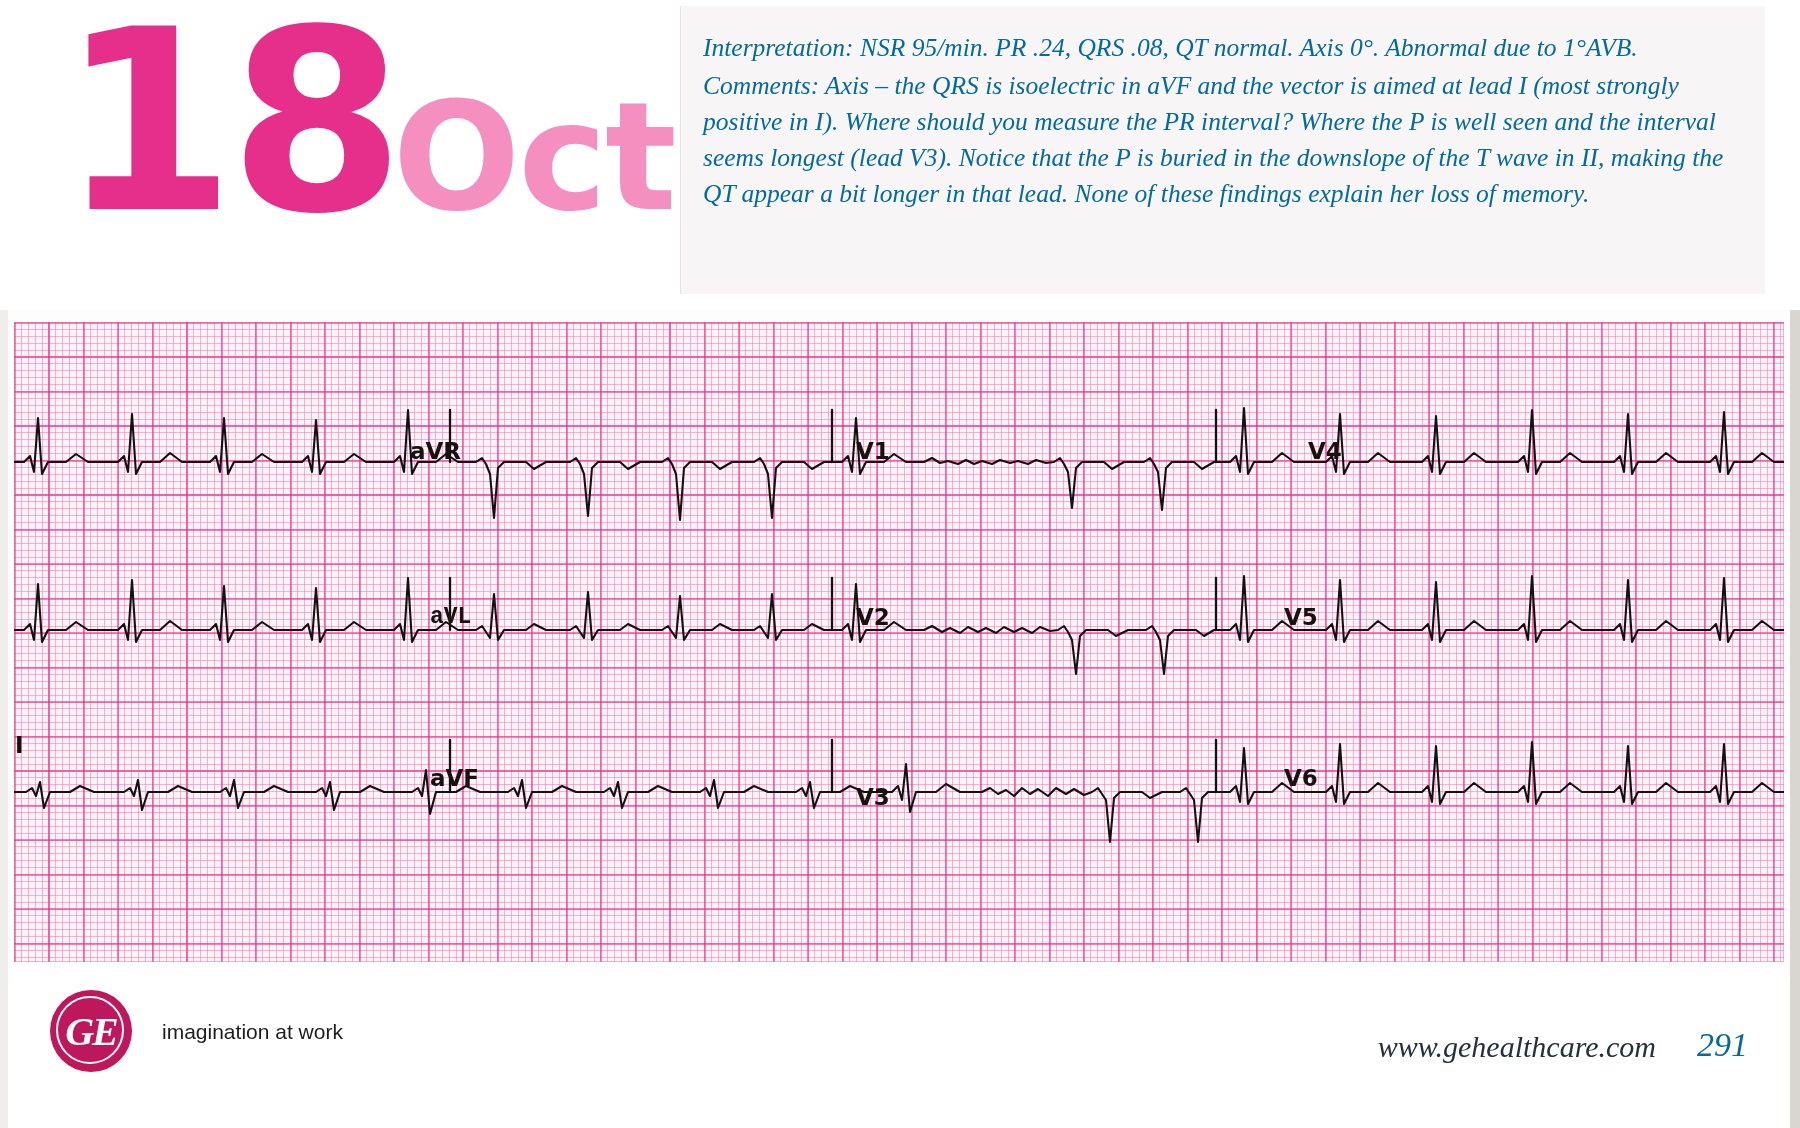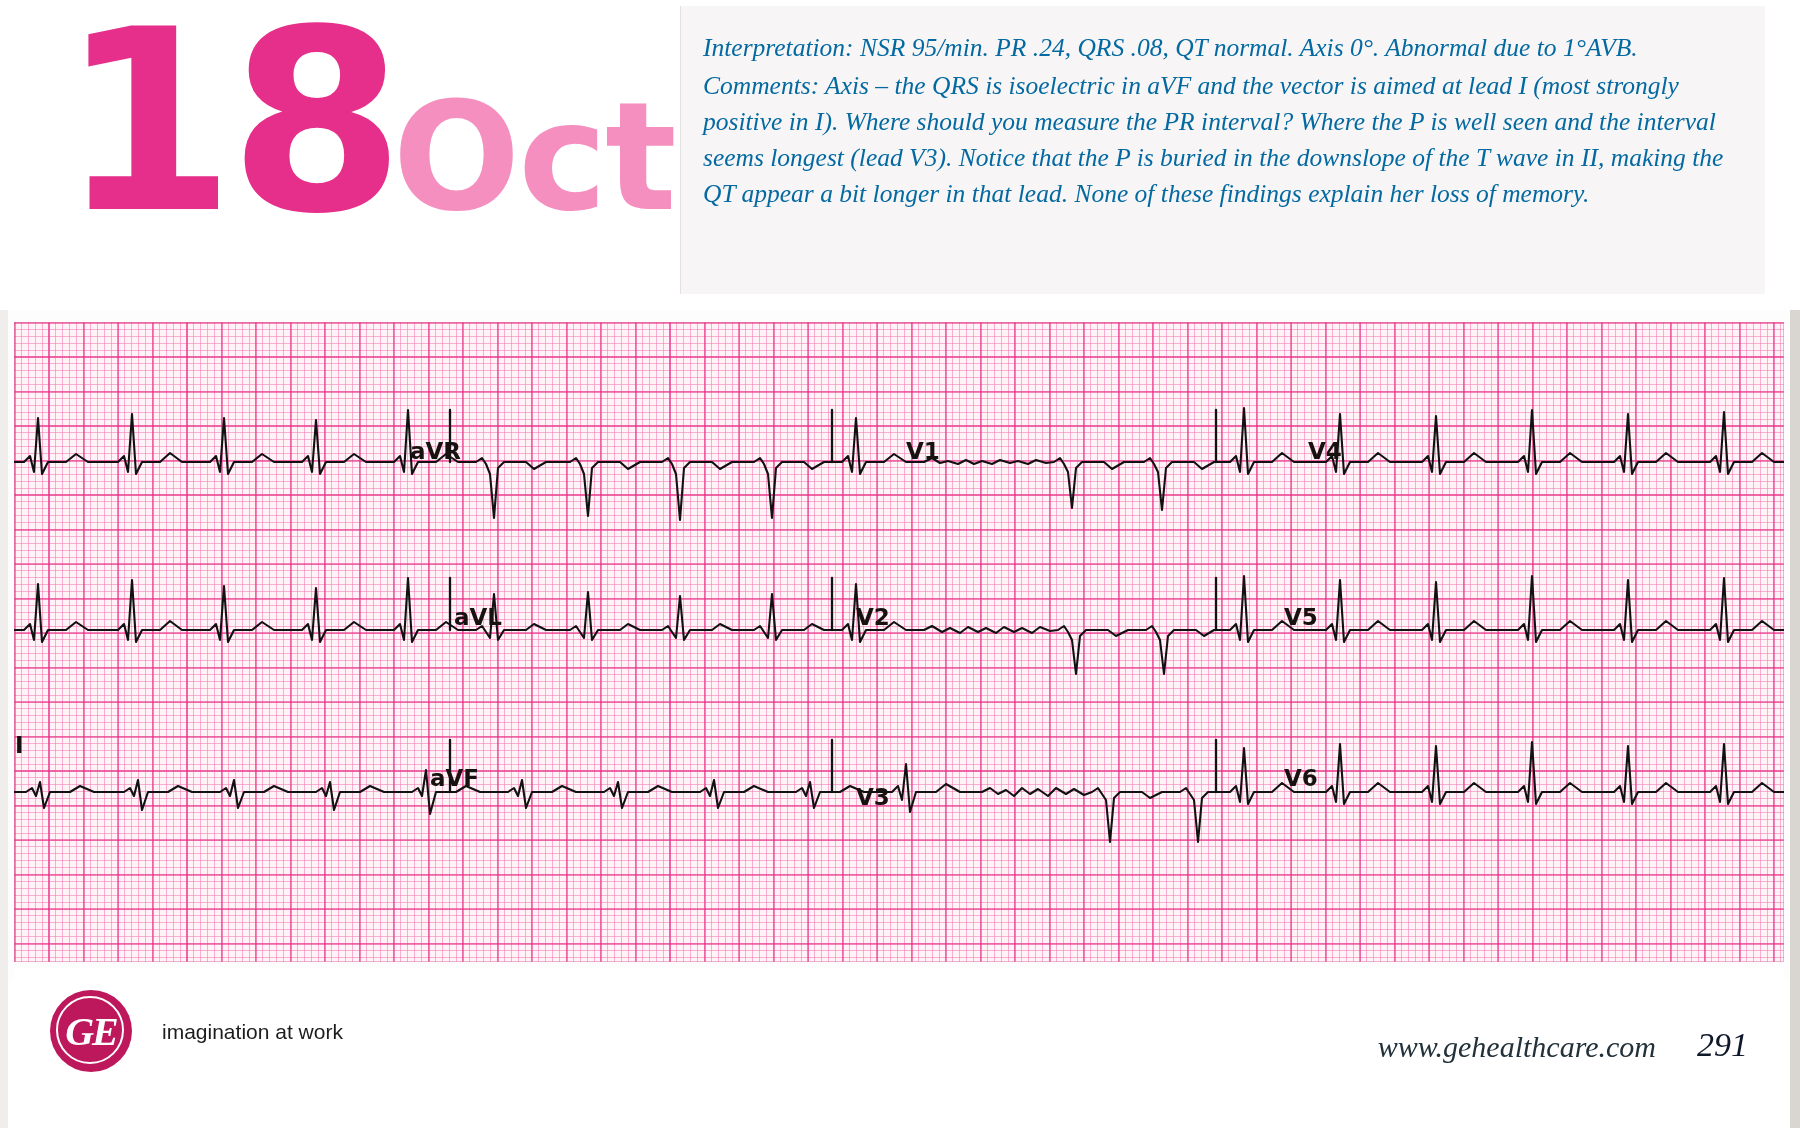--- a/index.html
+++ b/index.html
@@ -171,21 +171,21 @@
     font-size: 30px;
     color: #22313a;
   }
   #page-number {
     position: absolute;
     right: 36px;
     top: 58px;
     font-family: "Liberation Serif", serif;
     font-style: italic;
     font-size: 34px;
-    color: #0f172a;
+    color: #0369a1;
   }
 </style>
 </head>
 <body>
 
 <div id="page">
 
   <div class="edge-top"></div>
   <div class="edge-left"></div>
   <div class="edge-right"></div>
@@ -287,23 +287,23 @@
           L1696,470 L1702,464 L1706,480 L1710,422 L1714,482 L1720,470 L1738,470 L1748,461 L1760,470 L1770,470"></path>
 
         <path d="M436,470 L436,418" stroke-width="2.3"></path>
         <path d="M818,470 L818,418" stroke-width="2.3"></path>
         <path d="M1202,470 L1202,418" stroke-width="2.3"></path>
       </g>
     </svg>
 
     <span class="lead-label" style="left:1px; top:410px;">I</span>
     <span class="lead-label" style="left:396px; top:116px;">aVR</span>
-    <span class="lead-label" style="left:440px; top:282px;">aVL</span>
+    <span class="lead-label" style="left:416px; top:282px;font-family:Liberation Mono, monospace;">aVL</span>
     <span class="lead-label" style="left:416px; top:443px;">aVF</span>
-    <span class="lead-label" style="left:892px; top:116px;text-align:center;">V1</span>
+    <span class="lead-label" style="left:842px; top:116px;text-align:center;">V1</span>
     <span class="lead-label" style="left:842px; top:282px;">V2</span>
     <span class="lead-label" style="left:842px; top:462px;text-align:center;">V3</span>
     <span class="lead-label" style="left:1270px; top:116px;margin-left:24px;">V4</span>
     <span class="lead-label" style="left:1270px; top:282px;">V5</span>
     <span class="lead-label" style="left:1270px; top:443px;">V6</span>
 
   </div>
 
   <div id="footer">
 

